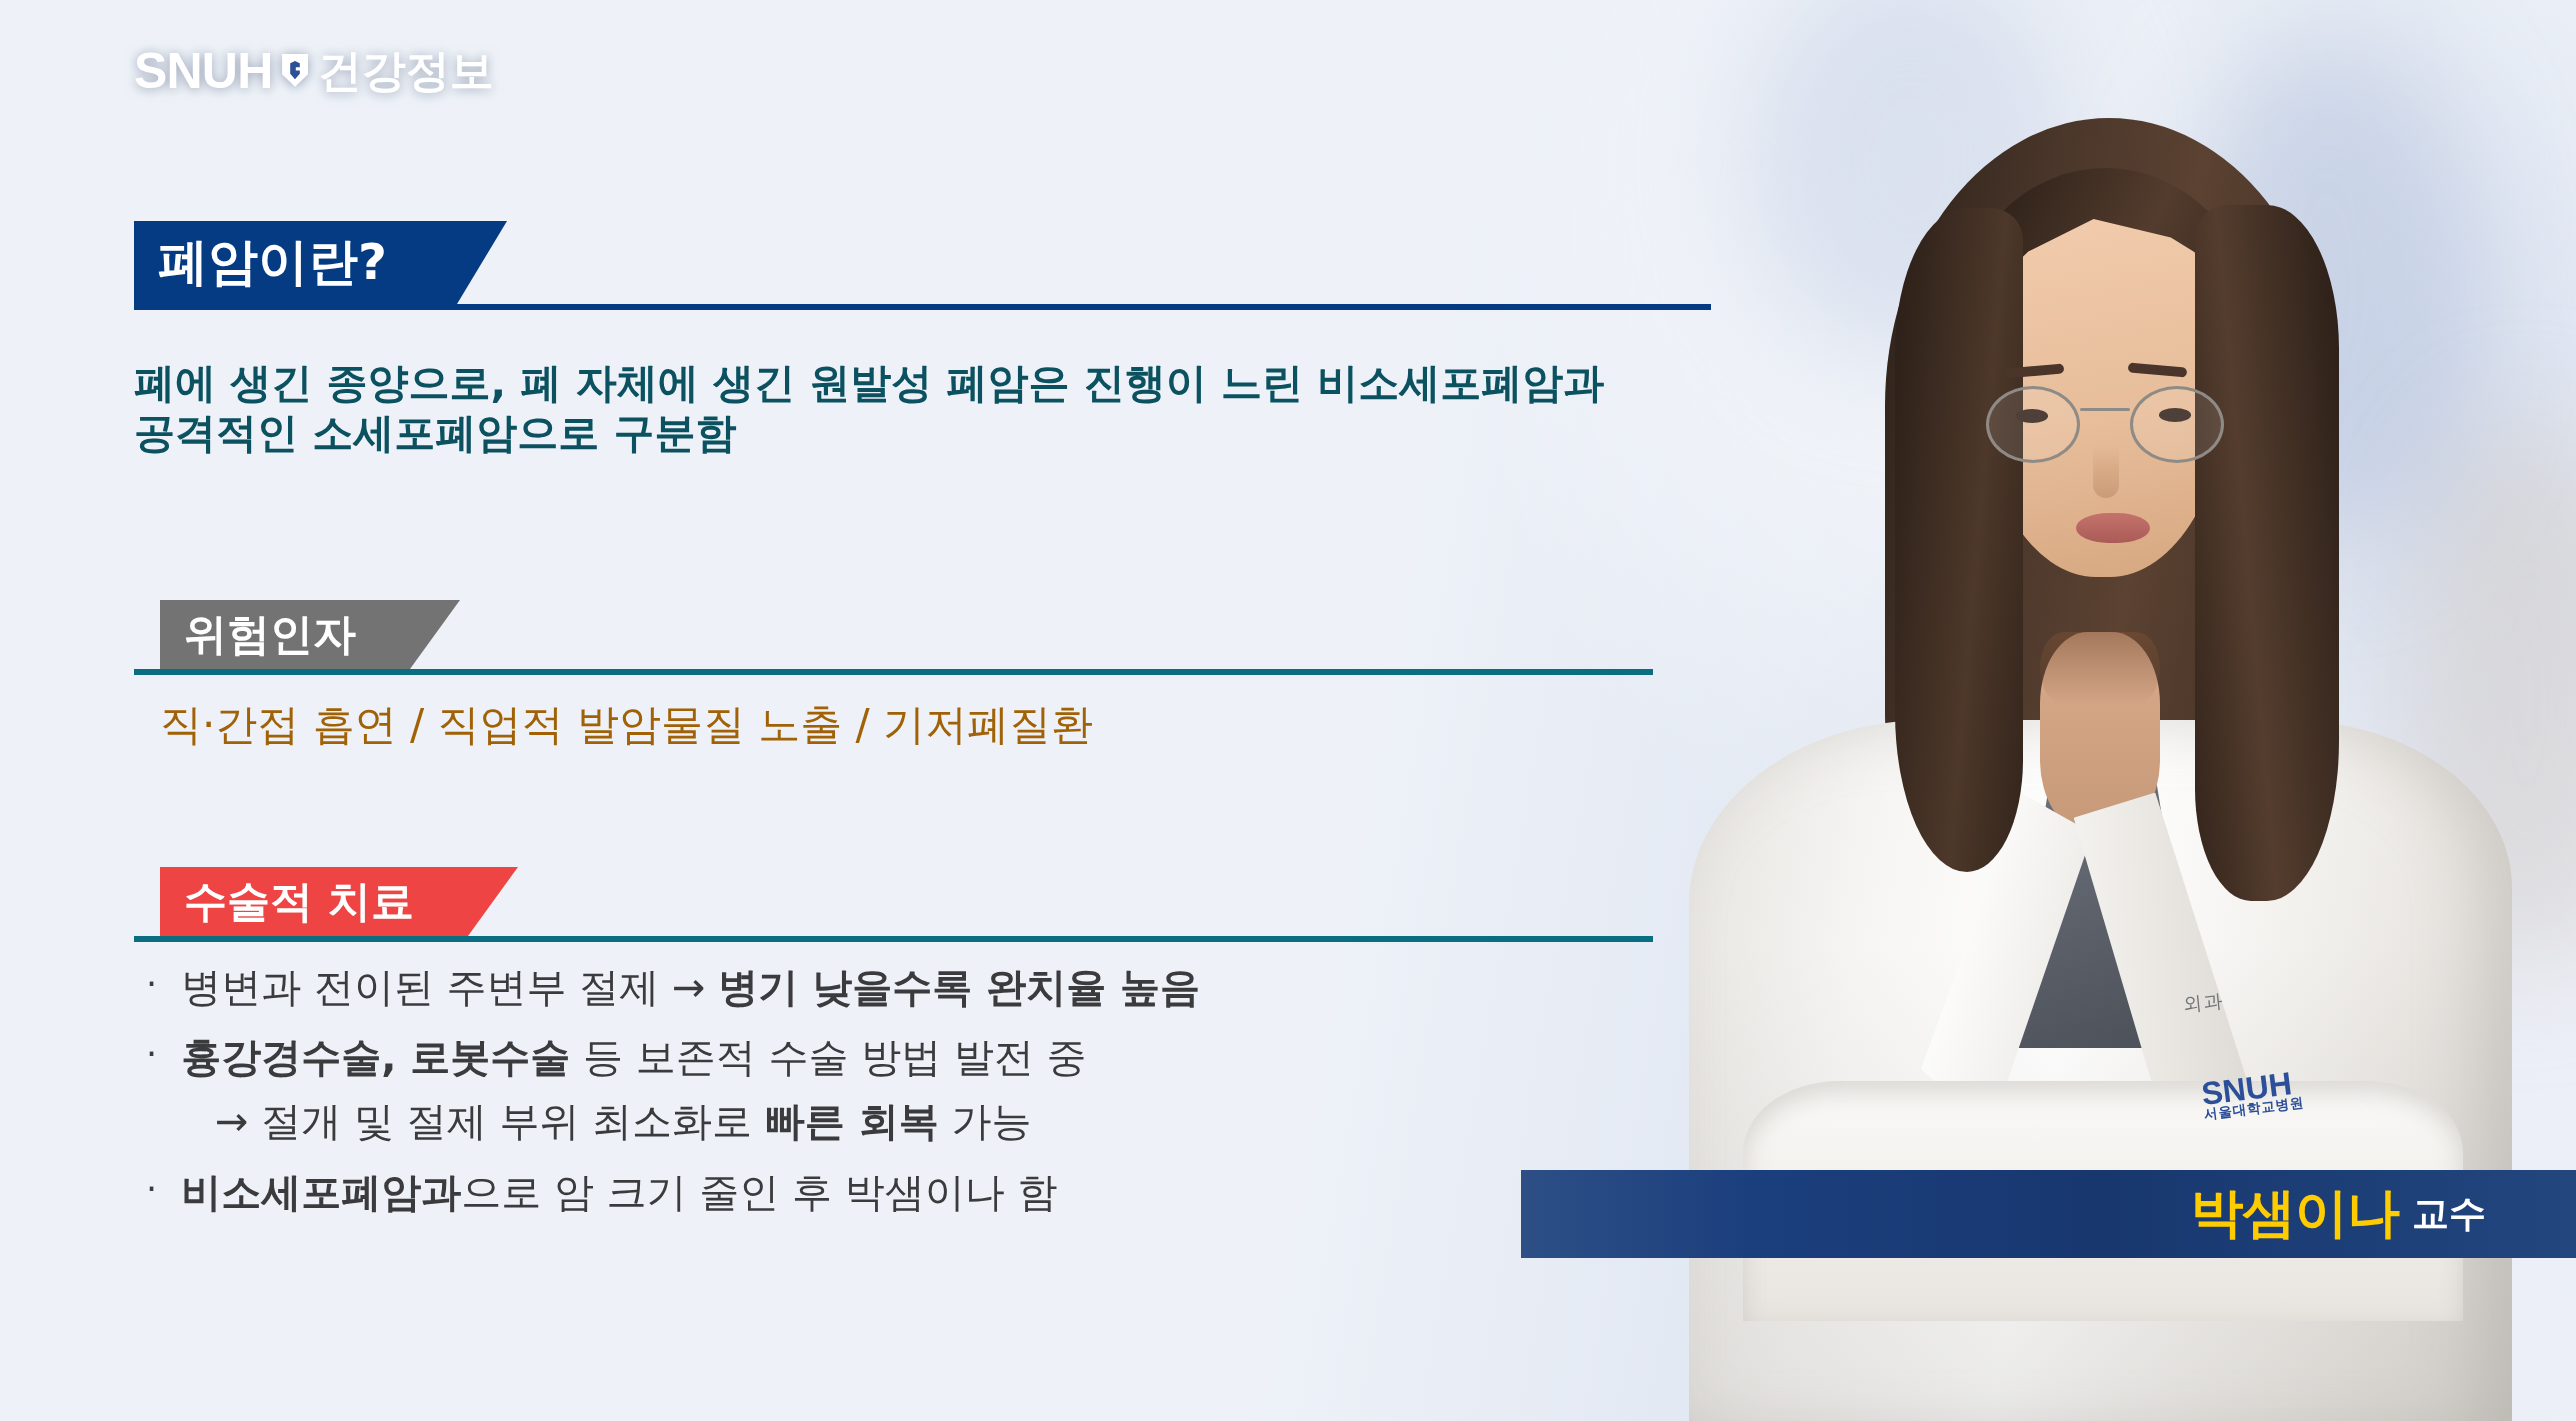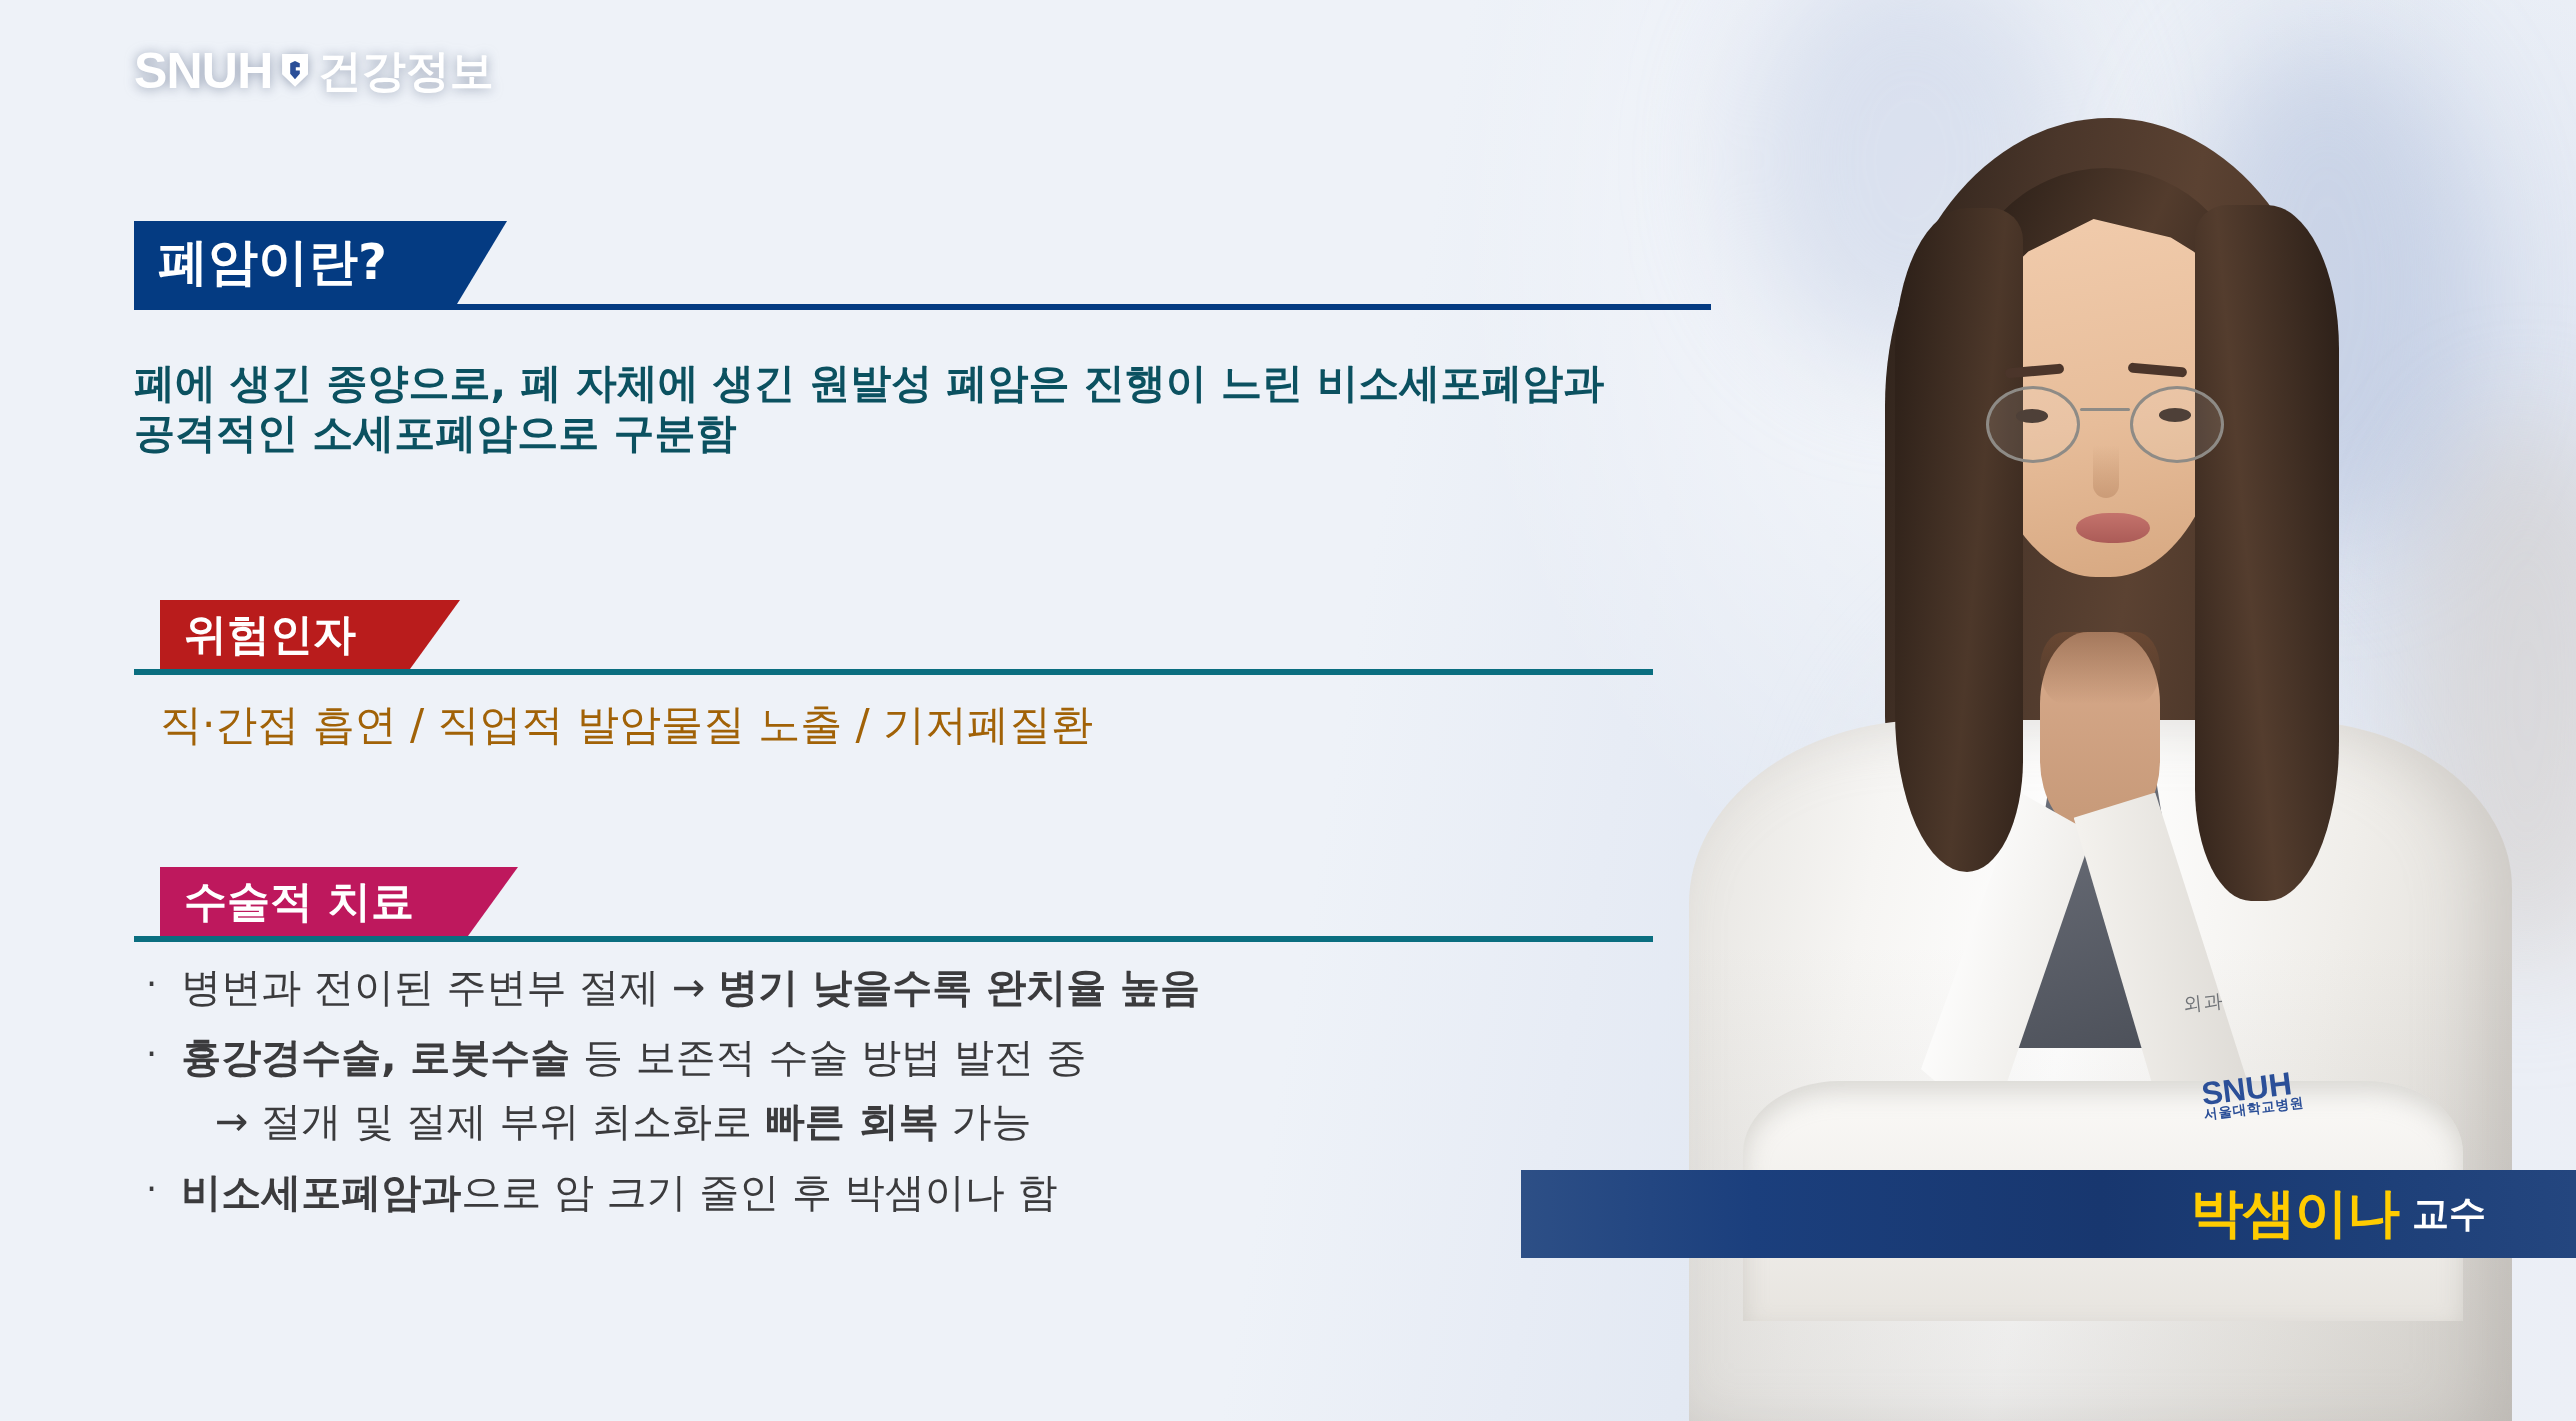--- a/index.html
+++ b/index.html
@@ -66,32 +66,32 @@
   #title-band .rule{ background:#043b82; top:83px; width:1577px; height:6.4px; }
 
   #lead-text{
     position:absolute; left:134px; top:358px; width:1503px;
     color:#0b5160; font-weight:bold; font-size:41px; line-height:1.22;
     font-family:"DejaVu Sans",sans-serif;
   }
 
   
   #risk-band{ left:160px; top:577px; }
-  #risk-band .tag{ background:#b91c1c; font-size:43px; }
+  #risk-band .tag{ background:#737373; font-size:43px; }
   #risk-band .rule{ background:#0a6e80; top:69px; width:1519px; left:-25.6px; }
 
   #risk-text{
     position:absolute; left:160px; top:700px; width:1479px;
     color:#a16207; font-size:42px; line-height:1.2;
     font-family:"DejaVu Sans",sans-serif;
   }
 
   
   #surg-band{ left:160px; top:844px; }
-  #surg-band .tag{ background:#be185d; font-size:43px; }
+  #surg-band .tag{ background:#ef4444; font-size:43px; }
   #surg-band .rule{ background:#0a6e80; top:69px; width:1519px; left:-25.6px; }
 
   #surg-list{
     position:absolute; left:146px; top:964px; width:1535px;
     color:#3b3b3d; font-size:40px; line-height:1.0;
     font-family:"DejaVu Sans",sans-serif;
   }
   #surg-list .li{ display:flex; align-items:flex-start; gap:17.6px; margin-bottom:24px; }
   #surg-list .dot{ font-size:35px; line-height:1.18; color:#3b3b3d; width:17.6px; flex:none; }
   #surg-list .txt{ line-height:1.16; }

